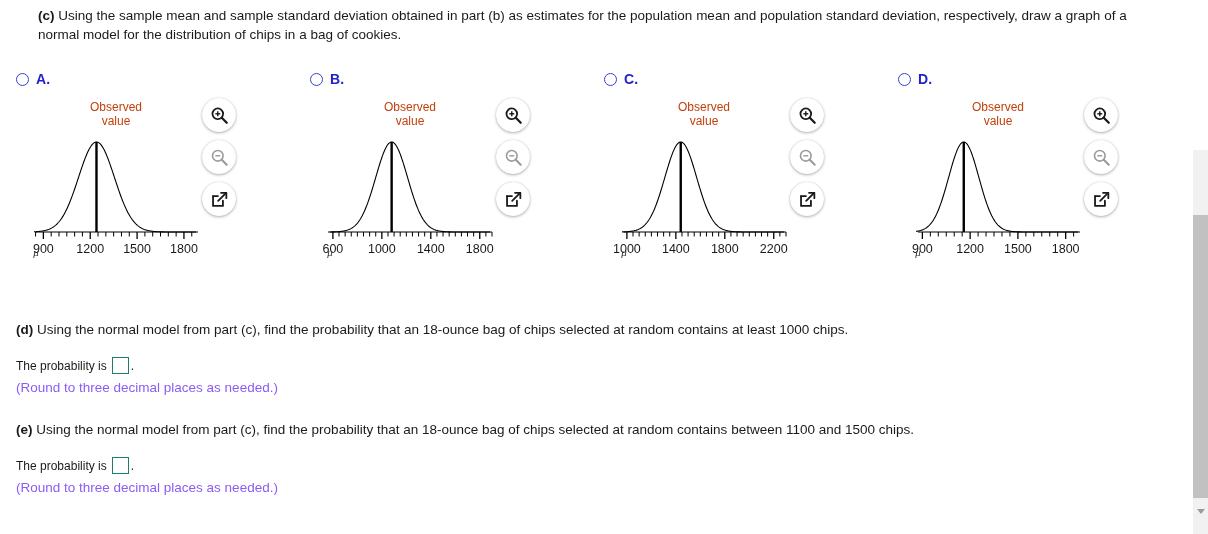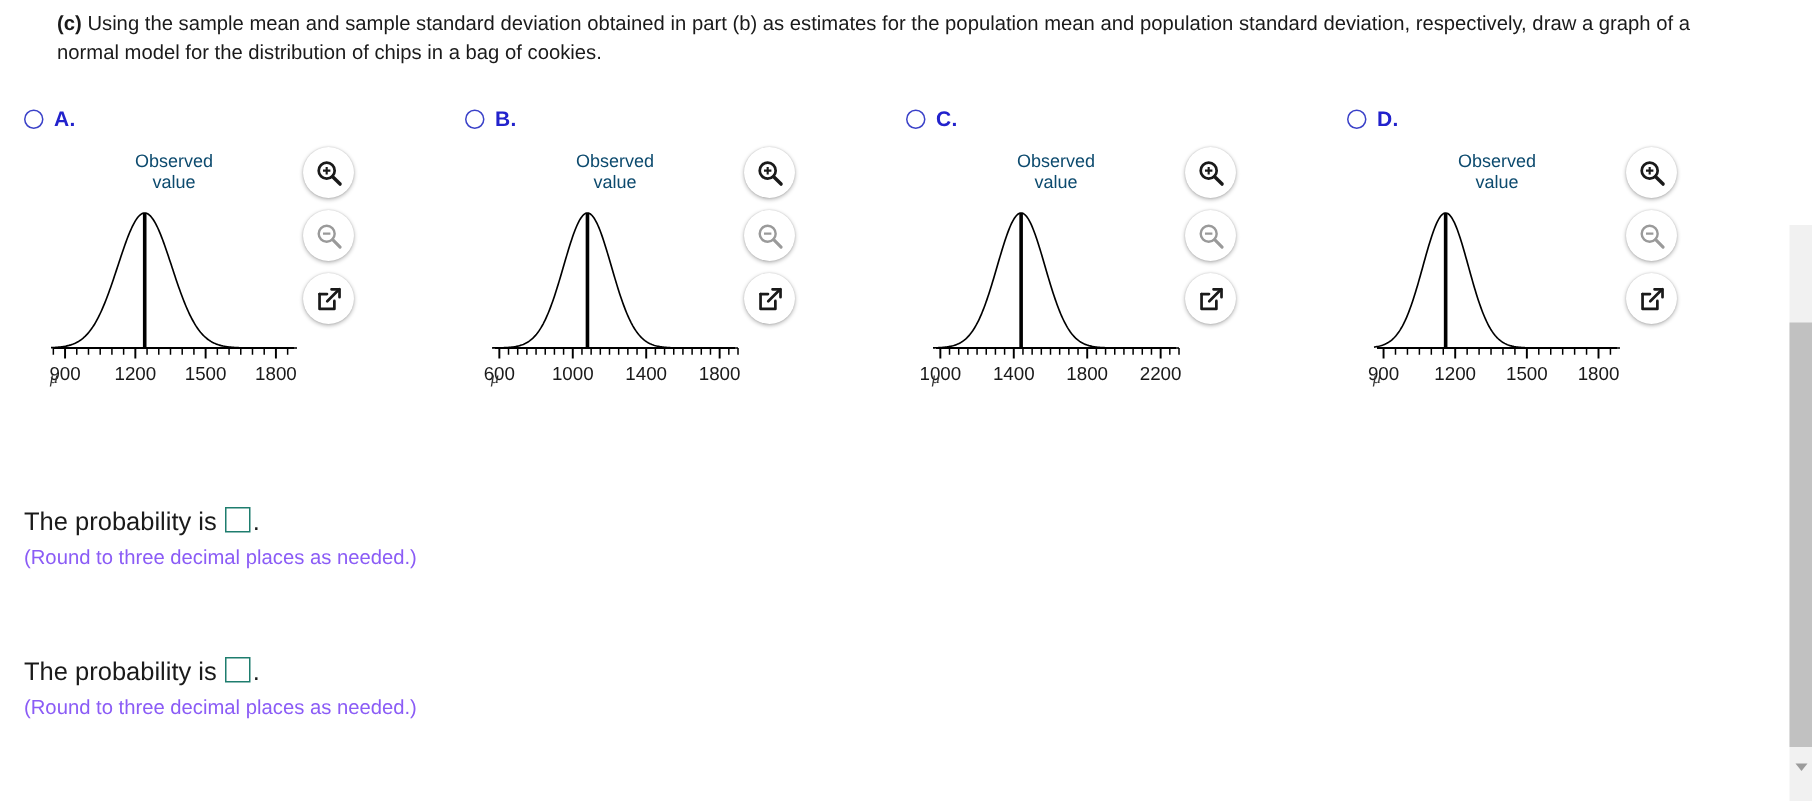--- a/index.html
+++ b/index.html
@@ -89,21 +89,21 @@
     height: 200px;
   }
   .plot-title {
     position: absolute;
     left: 0;
     top: 2px;
     width: 180px;
     text-align: center;
     font-size: 12px;
     line-height: 14px;
-    color: #0c4a6e;
+    color: #c2410c;
   }
   .plot svg.curve {
     position: absolute;
     left: 0;
     top: 36px;
   }
   .mu {
     position: absolute;
     top: 148px;
     width: 20px;
@@ -140,22 +140,22 @@
   .q-e { top: 420px; }
 
   .q-line {
     font-size: 13.5px;
     line-height: 19px;
     color: #1a1a1a;
   }
   .ans-row {
     margin-top: 18px;
     display: flex;
-    align-items: flex-start;
-    font-size: 17px;
+    align-items: center;
+    font-size: 12px;
     color: #1a1a1a;
   }
   .ans-box {
     display: inline-block;
     width: 17px;
     height: 17px;
     border: 1.3px solid #1e7d6e;
     background: #ffffff;
     margin: 0 2px 0 5px;
     box-sizing: border-box;
@@ -490,29 +490,31 @@
             <line x1="8.6" y1="11.4" x2="17.0" y2="3.0" stroke="#1a1a1a" stroke-width="1.9" stroke-linecap="round"></line>
             <path d="M11.6 3.0 H17.2 V8.6" fill="none" stroke="#1a1a1a" stroke-width="1.9" stroke-linecap="round" stroke-linejoin="round"></path>
           </svg>
         </div>
       </div>
     </div>
 
   </div>
 
   <div class="qblock q-d">
+    <div class="q-line"><b>(d)</b><span> Using the normal model from part (c), find the probability that an 18-ounce bag of chips selected at random contains at least 1000 chips.</span></div>
     <div class="ans-row">
       <span>The probability is</span>
       <span class="ans-box"></span>
       <span>.</span>
     </div>
     <div class="round-note">(Round to three decimal places as needed.)</div>
   </div>
 
   <div class="qblock q-e">
+    <div class="q-line"><b>(e)</b><span> Using the normal model from part (c), find the probability that an 18-ounce bag of chips selected at random contains between 1100 and 1500 chips.</span></div>
     <div class="ans-row">
       <span>The probability is</span>
       <span class="ans-box"></span>
       <span>.</span>
     </div>
     <div class="round-note">(Round to three decimal places as needed.)</div>
   </div>
 
 </div>
 

